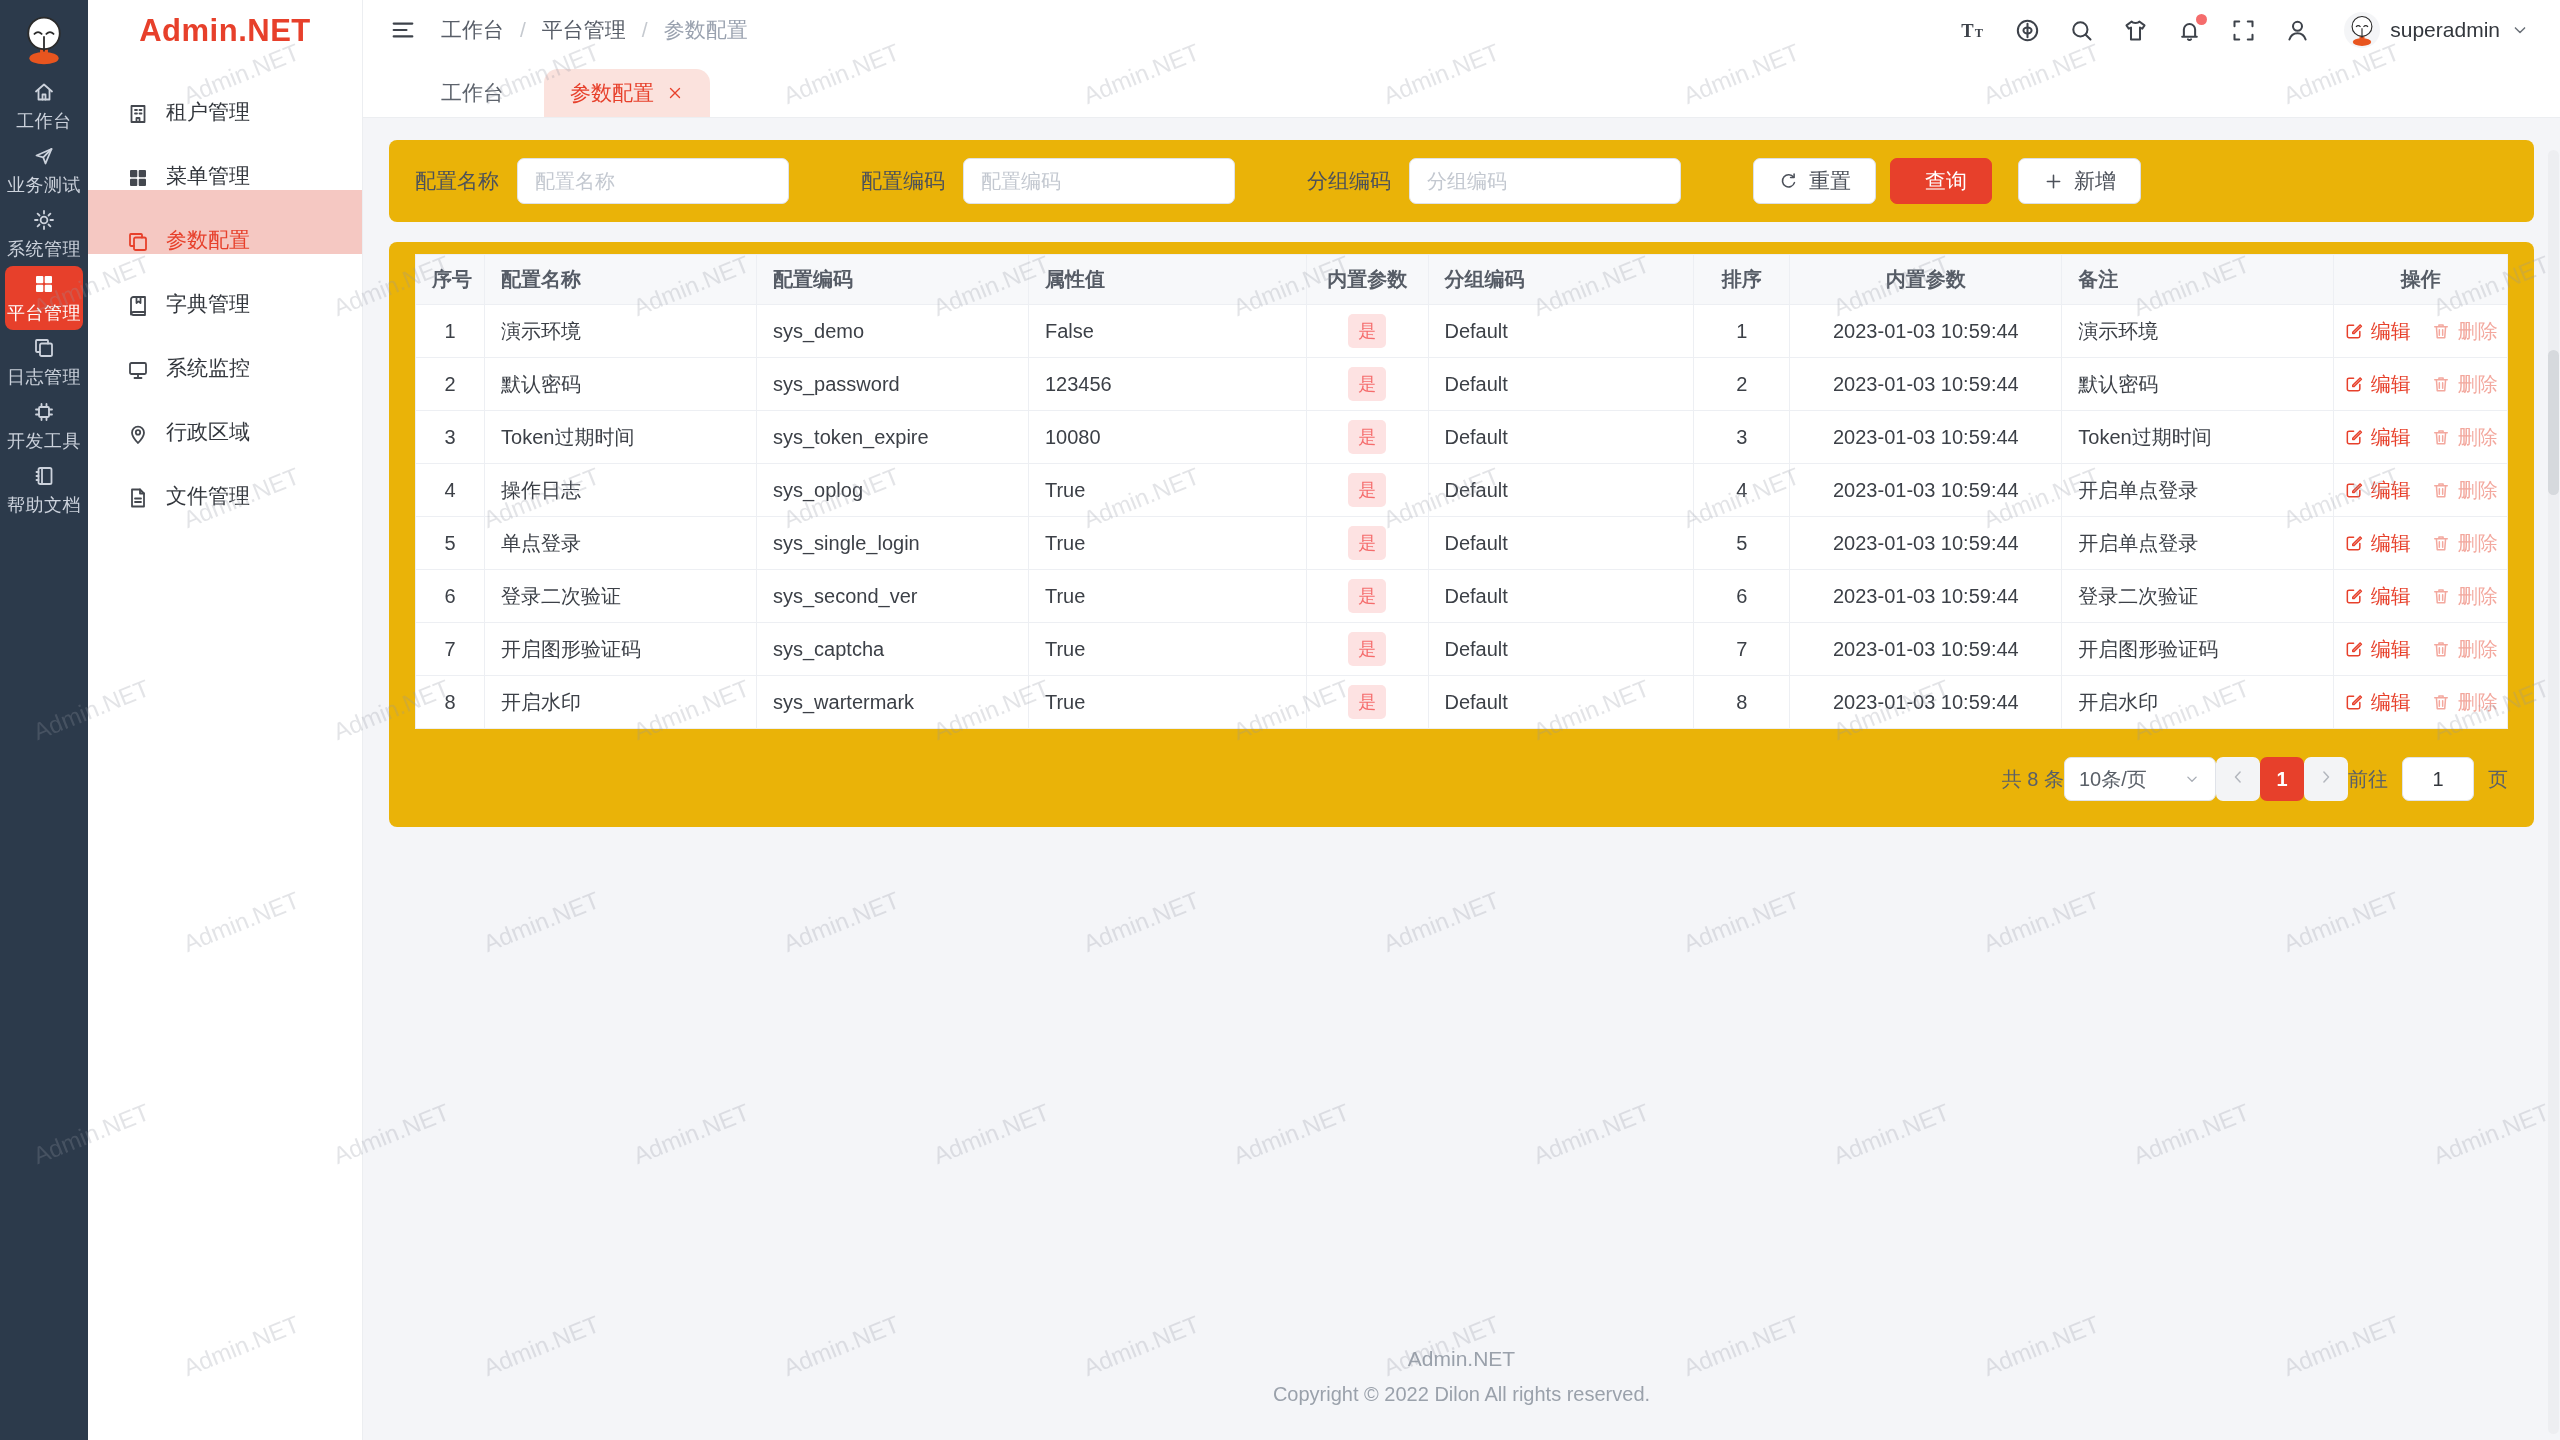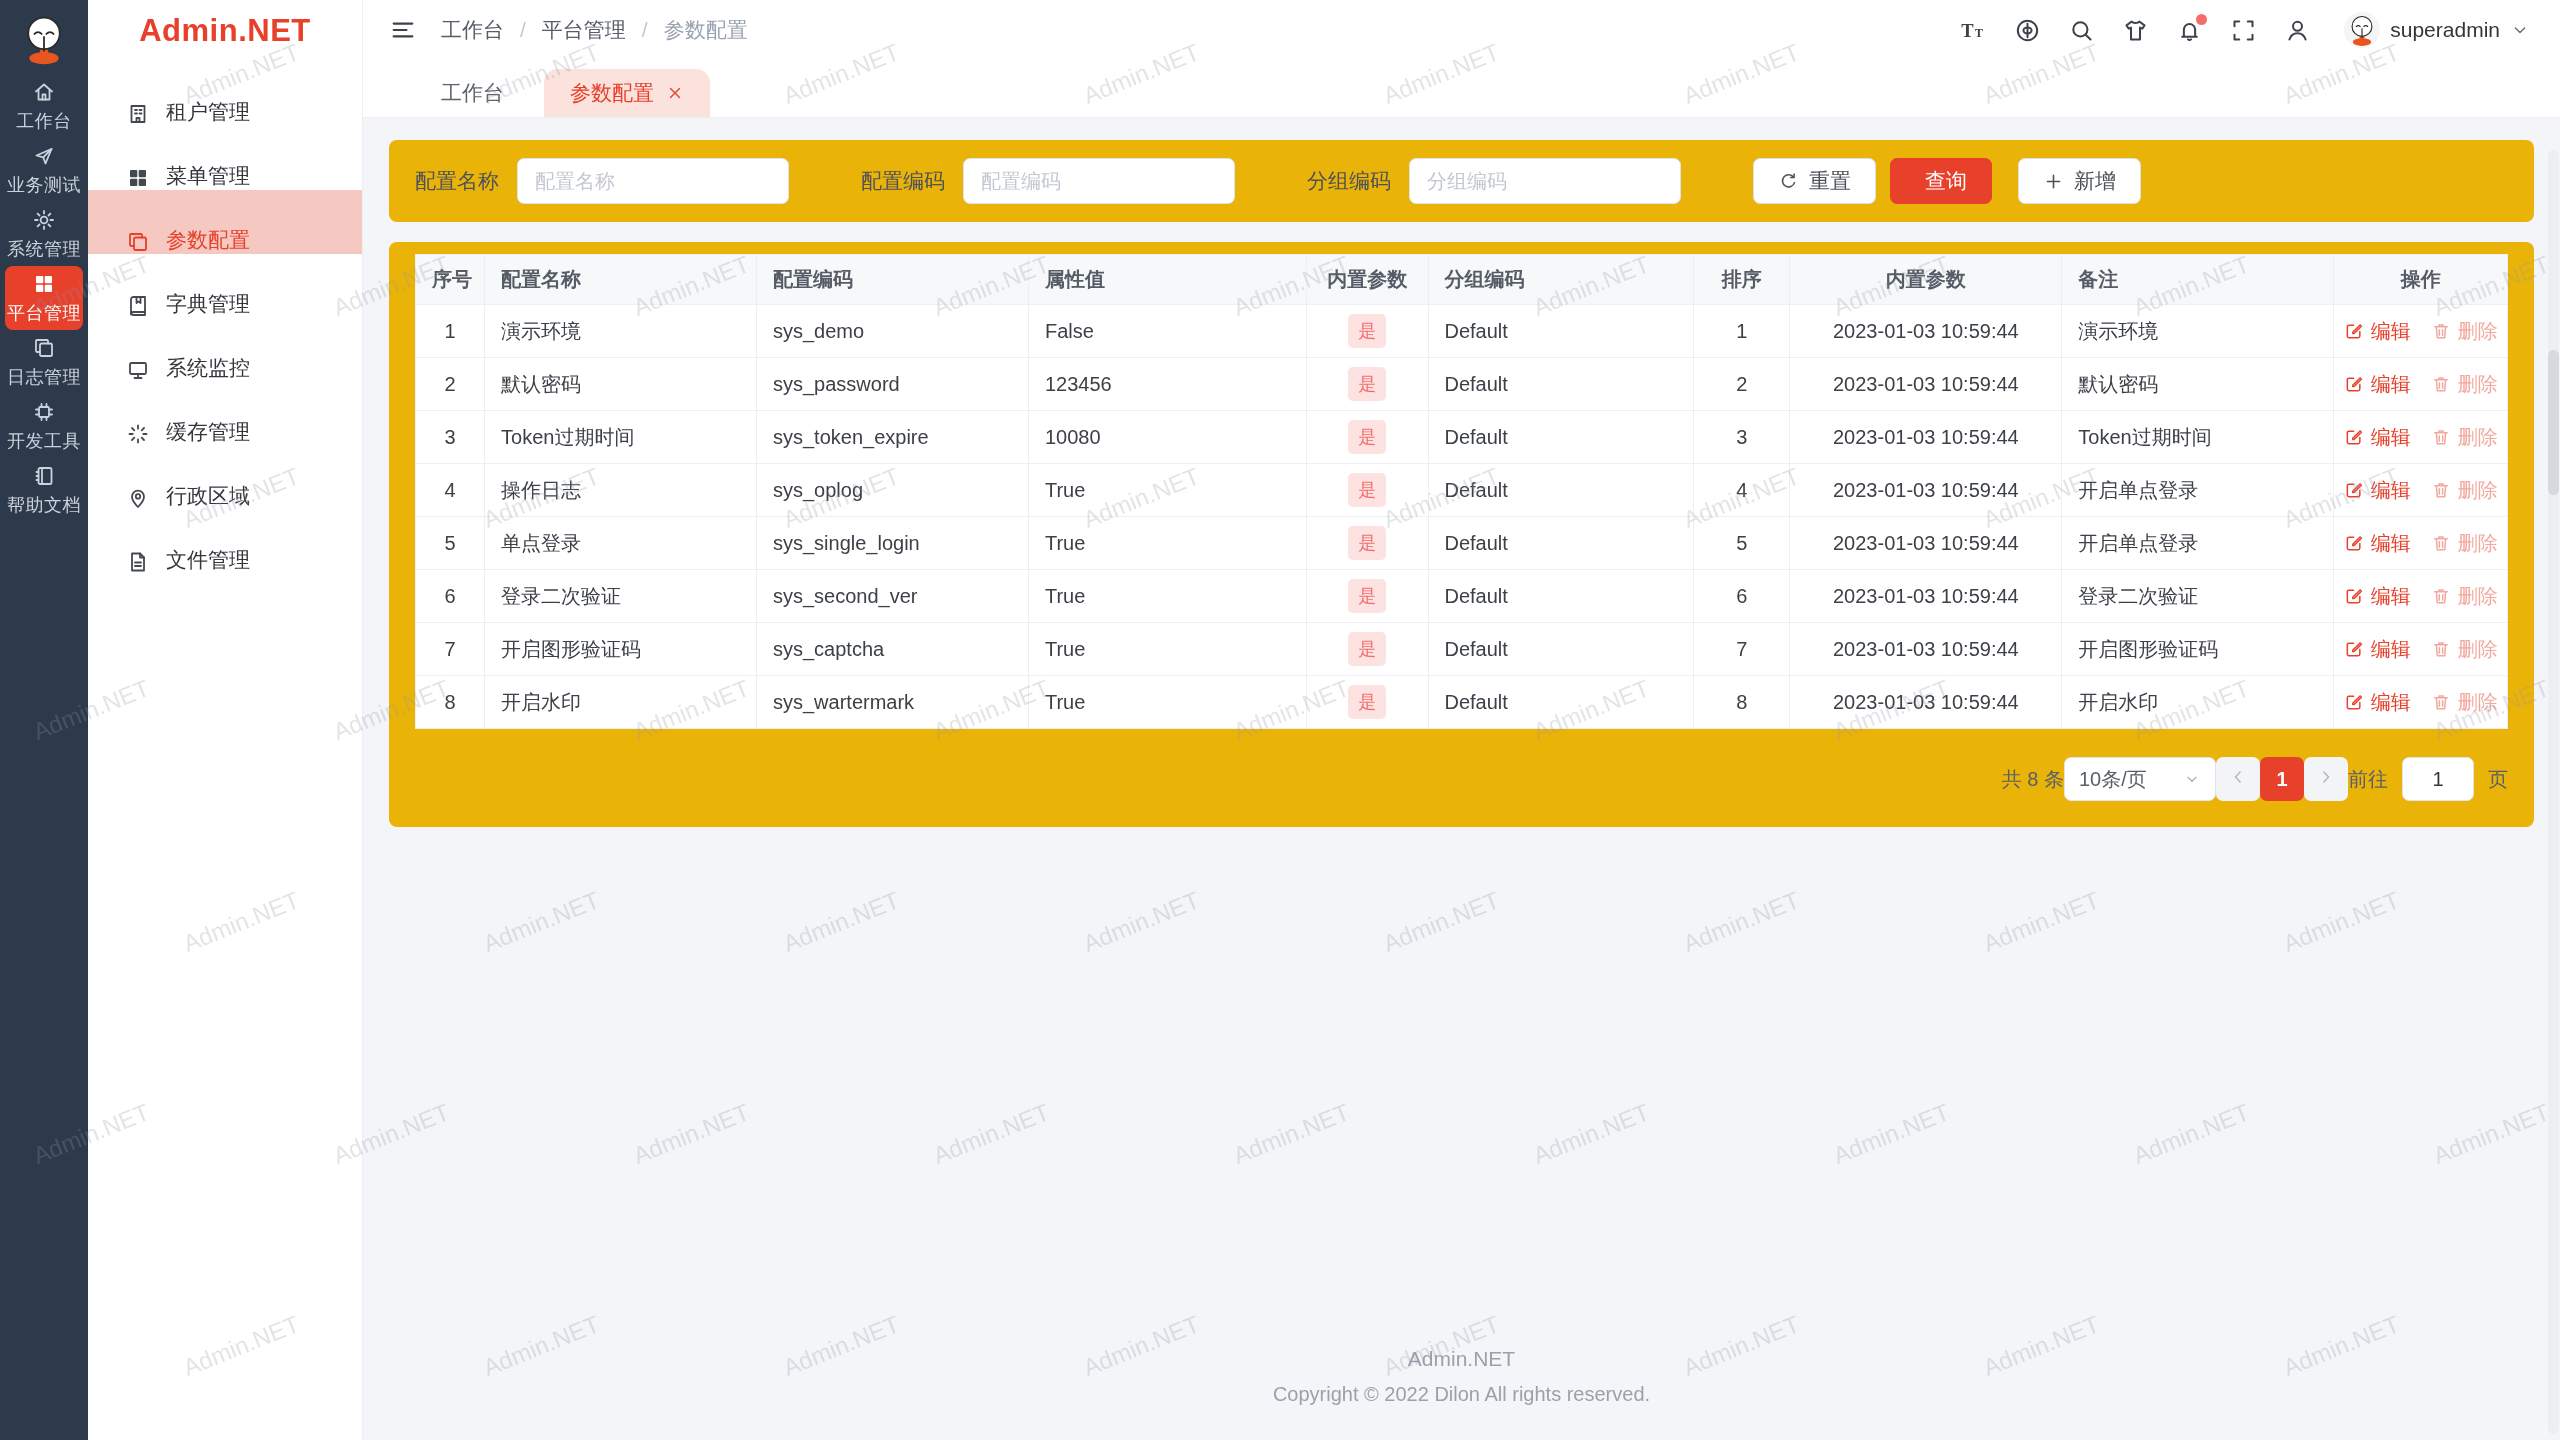--- a/index.html
+++ b/index.html
@@ -233,28 +233,20 @@
           <span>字典管理</span>
   </div>
   <div class="side-item">
     <span class="icon">
             <svg viewBox="0 0 24 24" fill="none" stroke="currentColor" stroke-width="1.8" stroke-linecap="round" stroke-linejoin="round">
               <rect x="4" y="5" width="16" height="11" rx="1.4"></rect>
               <path d="M12 16v4 M8.5 20h7"></path>
             </svg>
           </span>
           <span>系统监控</span>
-  </div>
-  <div class="side-item">
-    <span class="icon">
-            <svg viewBox="0 0 24 24" fill="none" stroke="currentColor" stroke-width="1.8" stroke-linecap="round" stroke-linejoin="round">
-              <path d="M12 3.5v3.2 M12 17.3v3.2 M3.5 12h3.2 M17.3 12h3.2 M6 6l2.3 2.3 M15.7 15.7 18 18 M18 6l-2.3 2.3 M8.3 15.7 6 18"></path>
-            </svg>
-          </span>
-          <span>缓存管理</span>
   </div>
   <div class="side-item">
     <span class="icon">
             <svg viewBox="0 0 24 24" fill="none" stroke="currentColor" stroke-width="1.8" stroke-linecap="round" stroke-linejoin="round">
               <path d="M12 21c-3.6-3.8-6-7-6-10.3a6 6 0 1 1 12 0C18 14 15.6 17.2 12 21z"></path>
               <circle cx="12" cy="10.4" r="2.2"></circle>
             </svg>
           </span>
           <span>行政区域</span>
   </div>

